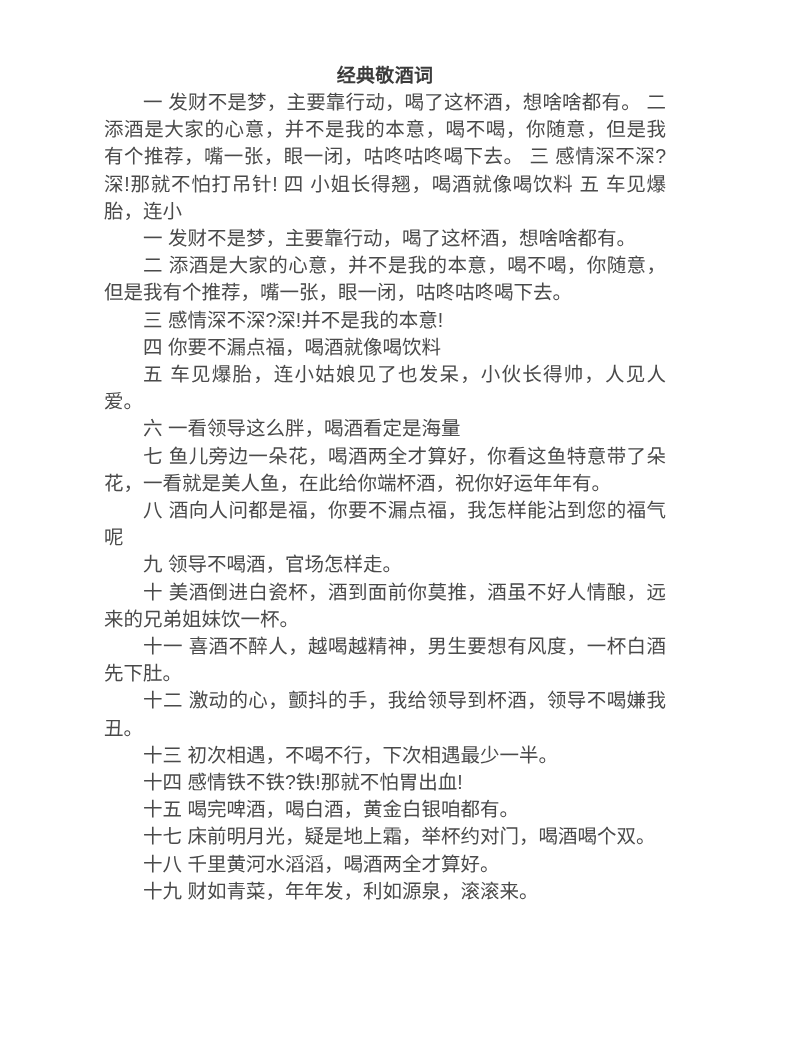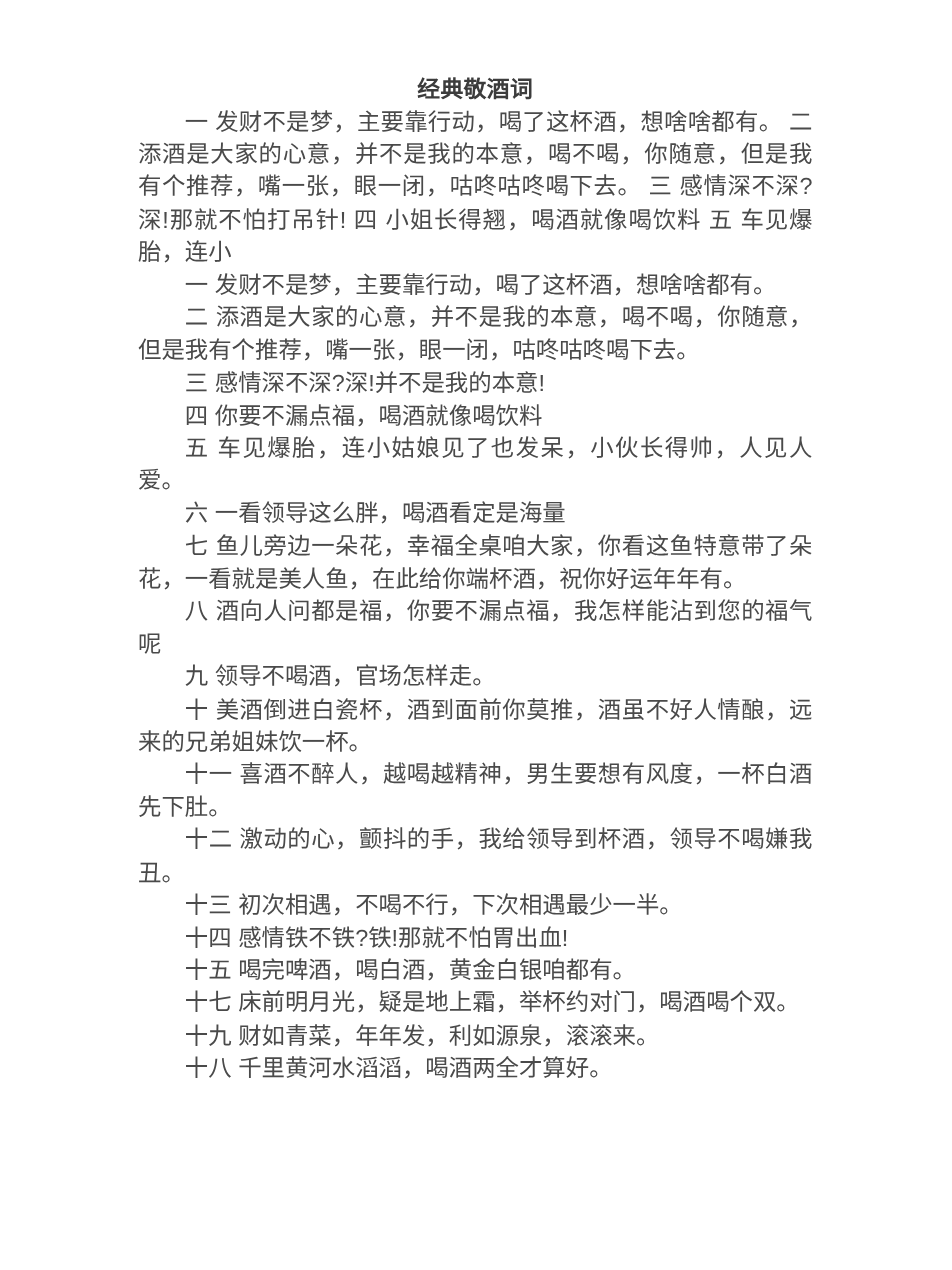--- a/index.html
+++ b/index.html
@@ -15,21 +15,21 @@
     height: 1058px;
     margin: 0 auto;
     background: #ffffff;
     box-sizing: border-box;
     overflow: hidden;
     font-family: "DejaVu Sans", "Liberation Sans", sans-serif;
   }
 
   .doc-body {
     position: absolute;
-    left: 115px;
+    left: 104px;
     top: 62px;
     width: 562px;
   }
 
   .doc-title {
     font-family: "DejaVu Sans", "Liberation Sans", sans-serif;
     font-size: 19px;
     font-weight: bold;
     color: #3c3c3c;
     text-align: center;
@@ -65,28 +65,28 @@
 
     <p class="para summary">一 发财不是梦，主要靠行动，喝了这杯酒，想啥啥都有。 二 添酒是大家的心意，并不是我的本意，喝不喝，你随意，但是我有个推荐，嘴一张，眼一闭，咕咚咕咚喝下去。 三 感情深不深?深!那就不怕打吊针! 四 小姐长得翘，喝酒就像喝饮料 五 车见爆胎，连小</p>
 
     <div id="toast-list">
         <p class="para"><span>一</span>&nbsp;<span>发财不是梦，主要靠行动，喝了这杯酒，想啥啥都有。</span></p>
         <p class="para"><span>二</span>&nbsp;<span>添酒是大家的心意，并不是我的本意，喝不喝，你随意，但是我有个推荐，嘴一张，眼一闭，咕咚咕咚喝下去。</span></p>
         <p class="para"><span>三</span>&nbsp;<span>感情深不深?深!并不是我的本意!</span></p>
         <p class="para"><span>四</span>&nbsp;<span>你要不漏点福，喝酒就像喝饮料</span></p>
         <p class="para"><span>五</span>&nbsp;<span>车见爆胎，连小姑娘见了也发呆，小伙长得帅，人见人爱。</span></p>
         <p class="para"><span>六</span>&nbsp;<span>一看领导这么胖，喝酒看定是海量</span></p>
-        <p class="para"><span>七</span>&nbsp;<span>鱼儿旁边一朵花，幸福全桌咱大家，你看这鱼特意带了朵花，一看就是美人鱼，在此给你端杯酒，祝你好运年年有。</span></p>
+        <p class="para"><span>七</span>&nbsp;<span>鱼儿旁边一朵花，喝酒两全才算好，你看这鱼特意带了朵花，一看就是美人鱼，在此给你端杯酒，祝你好运年年有。</span></p>
         <p class="para"><span>八</span>&nbsp;<span>酒向人问都是福，你要不漏点福，我怎样能沾到您的福气呢</span></p>
         <p class="para"><span>九</span>&nbsp;<span>领导不喝酒，官场怎样走。</span></p>
         <p class="para"><span>十</span>&nbsp;<span>美酒倒进白瓷杯，酒到面前你莫推，酒虽不好人情酿，远来的兄弟姐妹饮一杯。</span></p>
         <p class="para"><span>十一</span>&nbsp;<span>喜酒不醉人，越喝越精神，男生要想有风度，一杯白酒先下肚。</span></p>
         <p class="para"><span>十二</span>&nbsp;<span>激动的心，颤抖的手，我给领导到杯酒，领导不喝嫌我丑。</span></p>
         <p class="para"><span>十三</span>&nbsp;<span>初次相遇，不喝不行，下次相遇最少一半。</span></p>
         <p class="para"><span>十四</span>&nbsp;<span>感情铁不铁?铁!那就不怕胃出血!</span></p>
         <p class="para"><span>十五</span>&nbsp;<span>喝完啤酒，喝白酒，黄金白银咱都有。</span></p>
         <p class="para"><span>十七</span>&nbsp;<span>床前明月光，疑是地上霜，举杯约对门，喝酒喝个双。</span></p>
+        <p class="para"><span>十八</span>&nbsp;<span>千里黄河水滔滔，喝酒两全才算好。</span></p>
         <p class="para"><span>十九</span>&nbsp;<span>财如青菜，年年发，利如源泉，滚滚来。</span></p>
-        <p class="para"><span>十八</span>&nbsp;<span>千里黄河水滔滔，喝酒两全才算好。</span></p>
       </div>
 
   </div>
 </div>
 
 </body></html>

